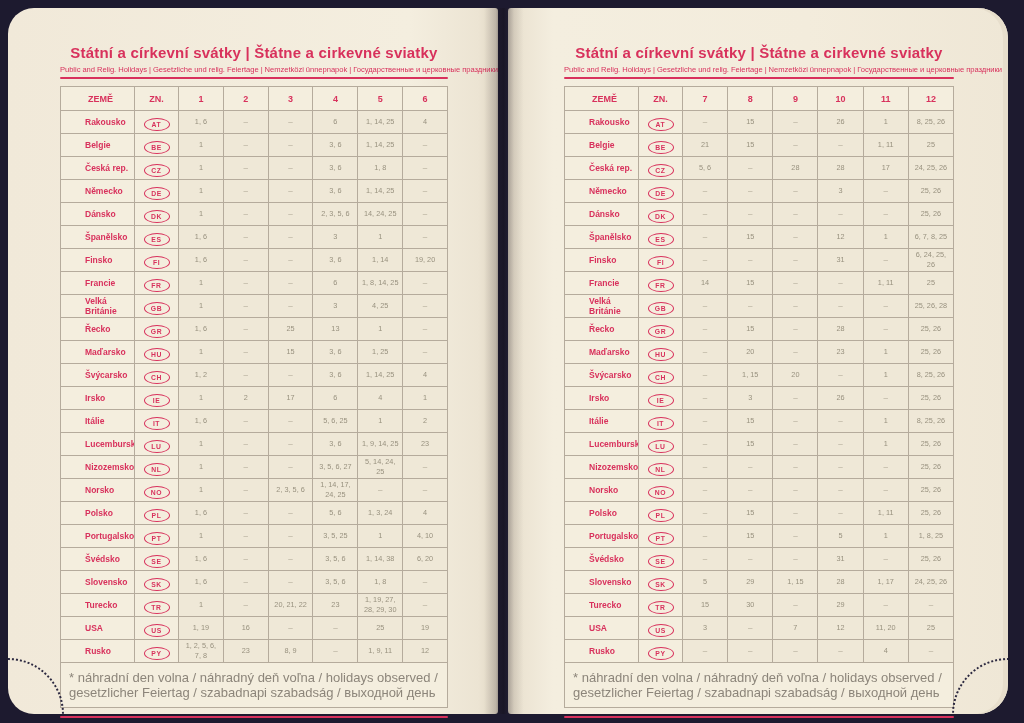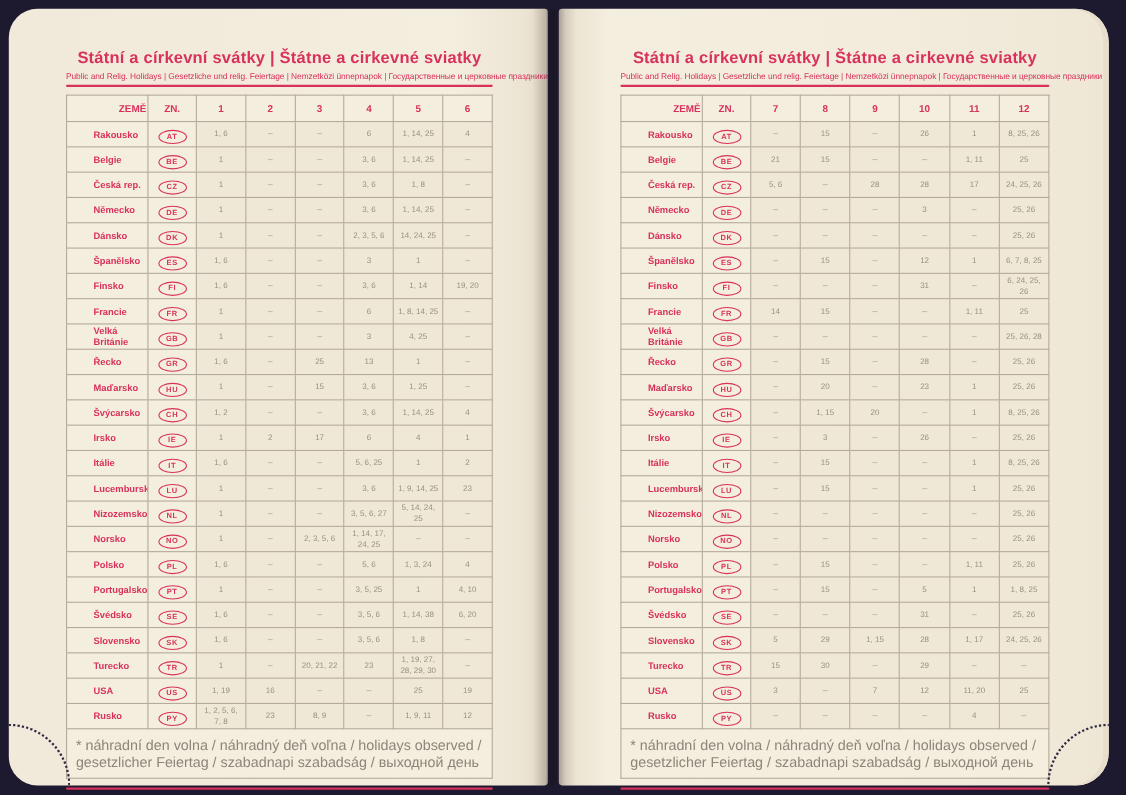--- a/index.html
+++ b/index.html
@@ -61,21 +61,21 @@
     border:1px solid #b5ab9c;
     overflow:hidden;
   }
   col.c-country{width:74px;}
   col.c-code{width:44px;}
 
   th{
     height:21px;color:#d8315c;font-size:9px;font-weight:bold;
     background:#f4eede;
   }
-  th.col-country{text-align:right;padding-left:7px;}
+  th.col-country{text-align:center;padding-left:7px;}
   td{height:20px;}
   .cell-country{
     color:#d8315c;font-size:8.5px;font-weight:bold;text-align:left;
     padding-left:24px;background:#f4eede;
   }
   .cell-code{text-align:center;background:#f4eede;}
   .badge{
     display:inline-block;width:24px;height:11px;line-height:11px;
     border:1px solid #d8315c;border-radius:50%;
     color:#d8315c;font-size:6.8px;font-weight:bold;letter-spacing:0.6px;

